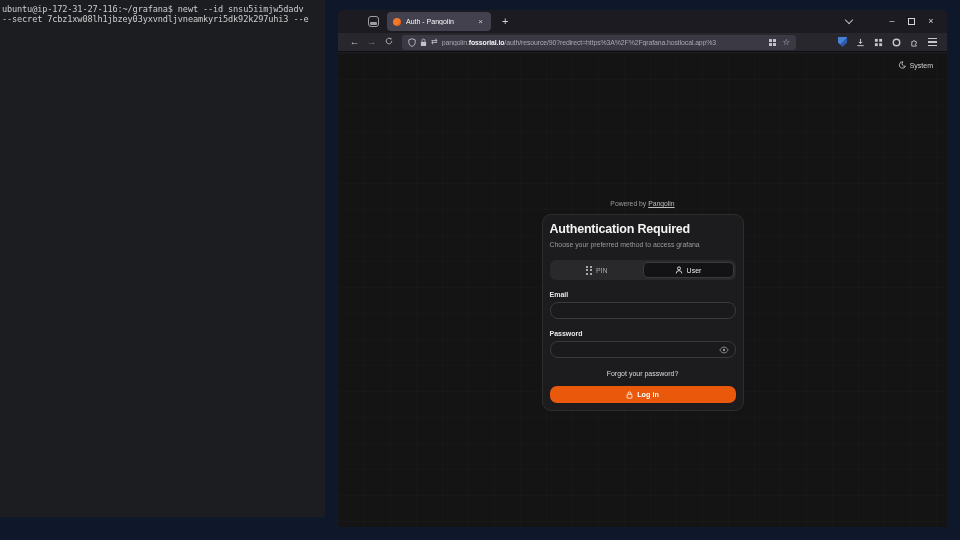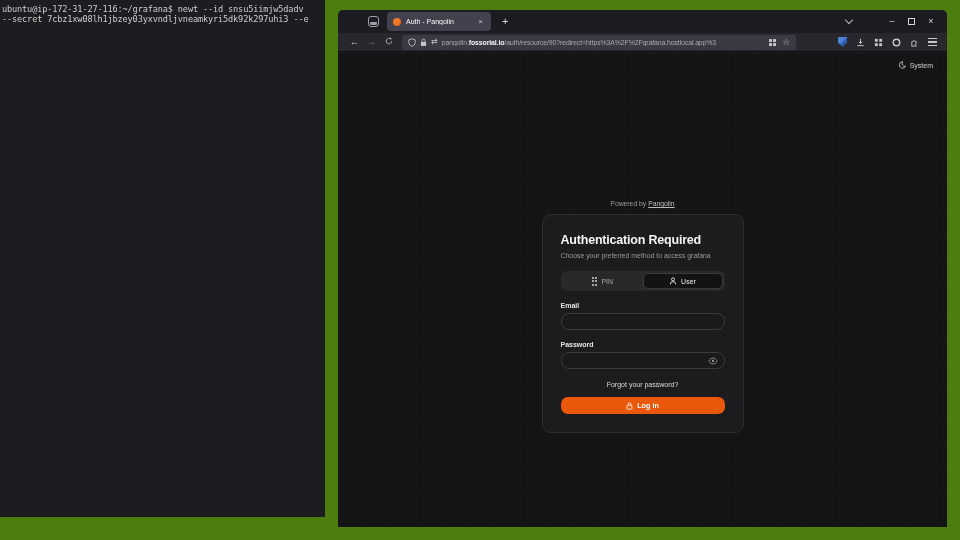--- a/index.html
+++ b/index.html
@@ -1,17 +1,17 @@
 <!DOCTYPE html>
 <html><head>
 <meta charset="utf-8">
 <style>
   * { margin:0; padding:0; box-sizing:border-box; }
   html,body { background:#000; }
-  .stage { position:relative; width:960px; height:540px; background:#4d7c0f; overflow:hidden;
+  .stage { position:relative; width:960px; height:540px; background:#0f172a; overflow:hidden;
            font-family:"Liberation Sans", sans-serif; }
 
   
   .terminal { position:absolute; left:0; top:8; width:325px; height:517px;
               background:#1c1d21; padding:4px 2px; }
   .term-line { font-family:"DejaVu Sans Mono", monospace; font-size:8.6px; line-height:10px;
                color:#cdcdcd; white-space:pre; letter-spacing:-0.15px; }
   .cursor { display:inline-block; width:4.5px; height:8px; border:1px solid #c8c8c8;
             vertical-align:-1px; margin-left:1px; }
 
@@ -70,21 +70,21 @@
              background-size:26px 26px; }
   .theme-toggle { position:absolute; top:8px; right:14px; display:flex; align-items:center; gap:4px;
                   color:#d2d2d2; font-size:7px; }
   .moon { width:8px; height:8px; }
 
   .auth-col { position:absolute; left:50%; transform:translateX(-50%); top:147px; width:202px; }
   .powered { text-align:center; font-size:6.8px; color:#9b9b9b; }
   .powered a { color:#bdbdbd; text-decoration:underline; }
 
   .card { margin-top:7px; background:#1c1c1e; border:1px solid #2d2d30; border-radius:9px;
-          padding:18px; }
+          padding:7px; }
   .card-title { font-size:12.5px; font-weight:bold; color:#f4f4f4; letter-spacing:-0.2px; }
   .card-sub { margin-top:5px; font-size:6.9px; color:#9a9a9a; }
 
   .method-tabs { margin-top:12px; background:#29292c; border-radius:6px; padding:2px; display:flex; }
   .mtab { flex:1; height:16px; display:flex; align-items:center; justify-content:center; gap:4px;
           font-size:7px; color:#a8a8a8; border-radius:5px; border:1px solid transparent; }
   .mtab.active { background:#131315; color:#ececec; border-color:#3b3b3e; }
   .pin-dots { display:grid; grid-template-columns:2px 2px; grid-gap:1.5px; }
   .pin-dots span { width:2px; height:2px; background:currentColor; }
 

